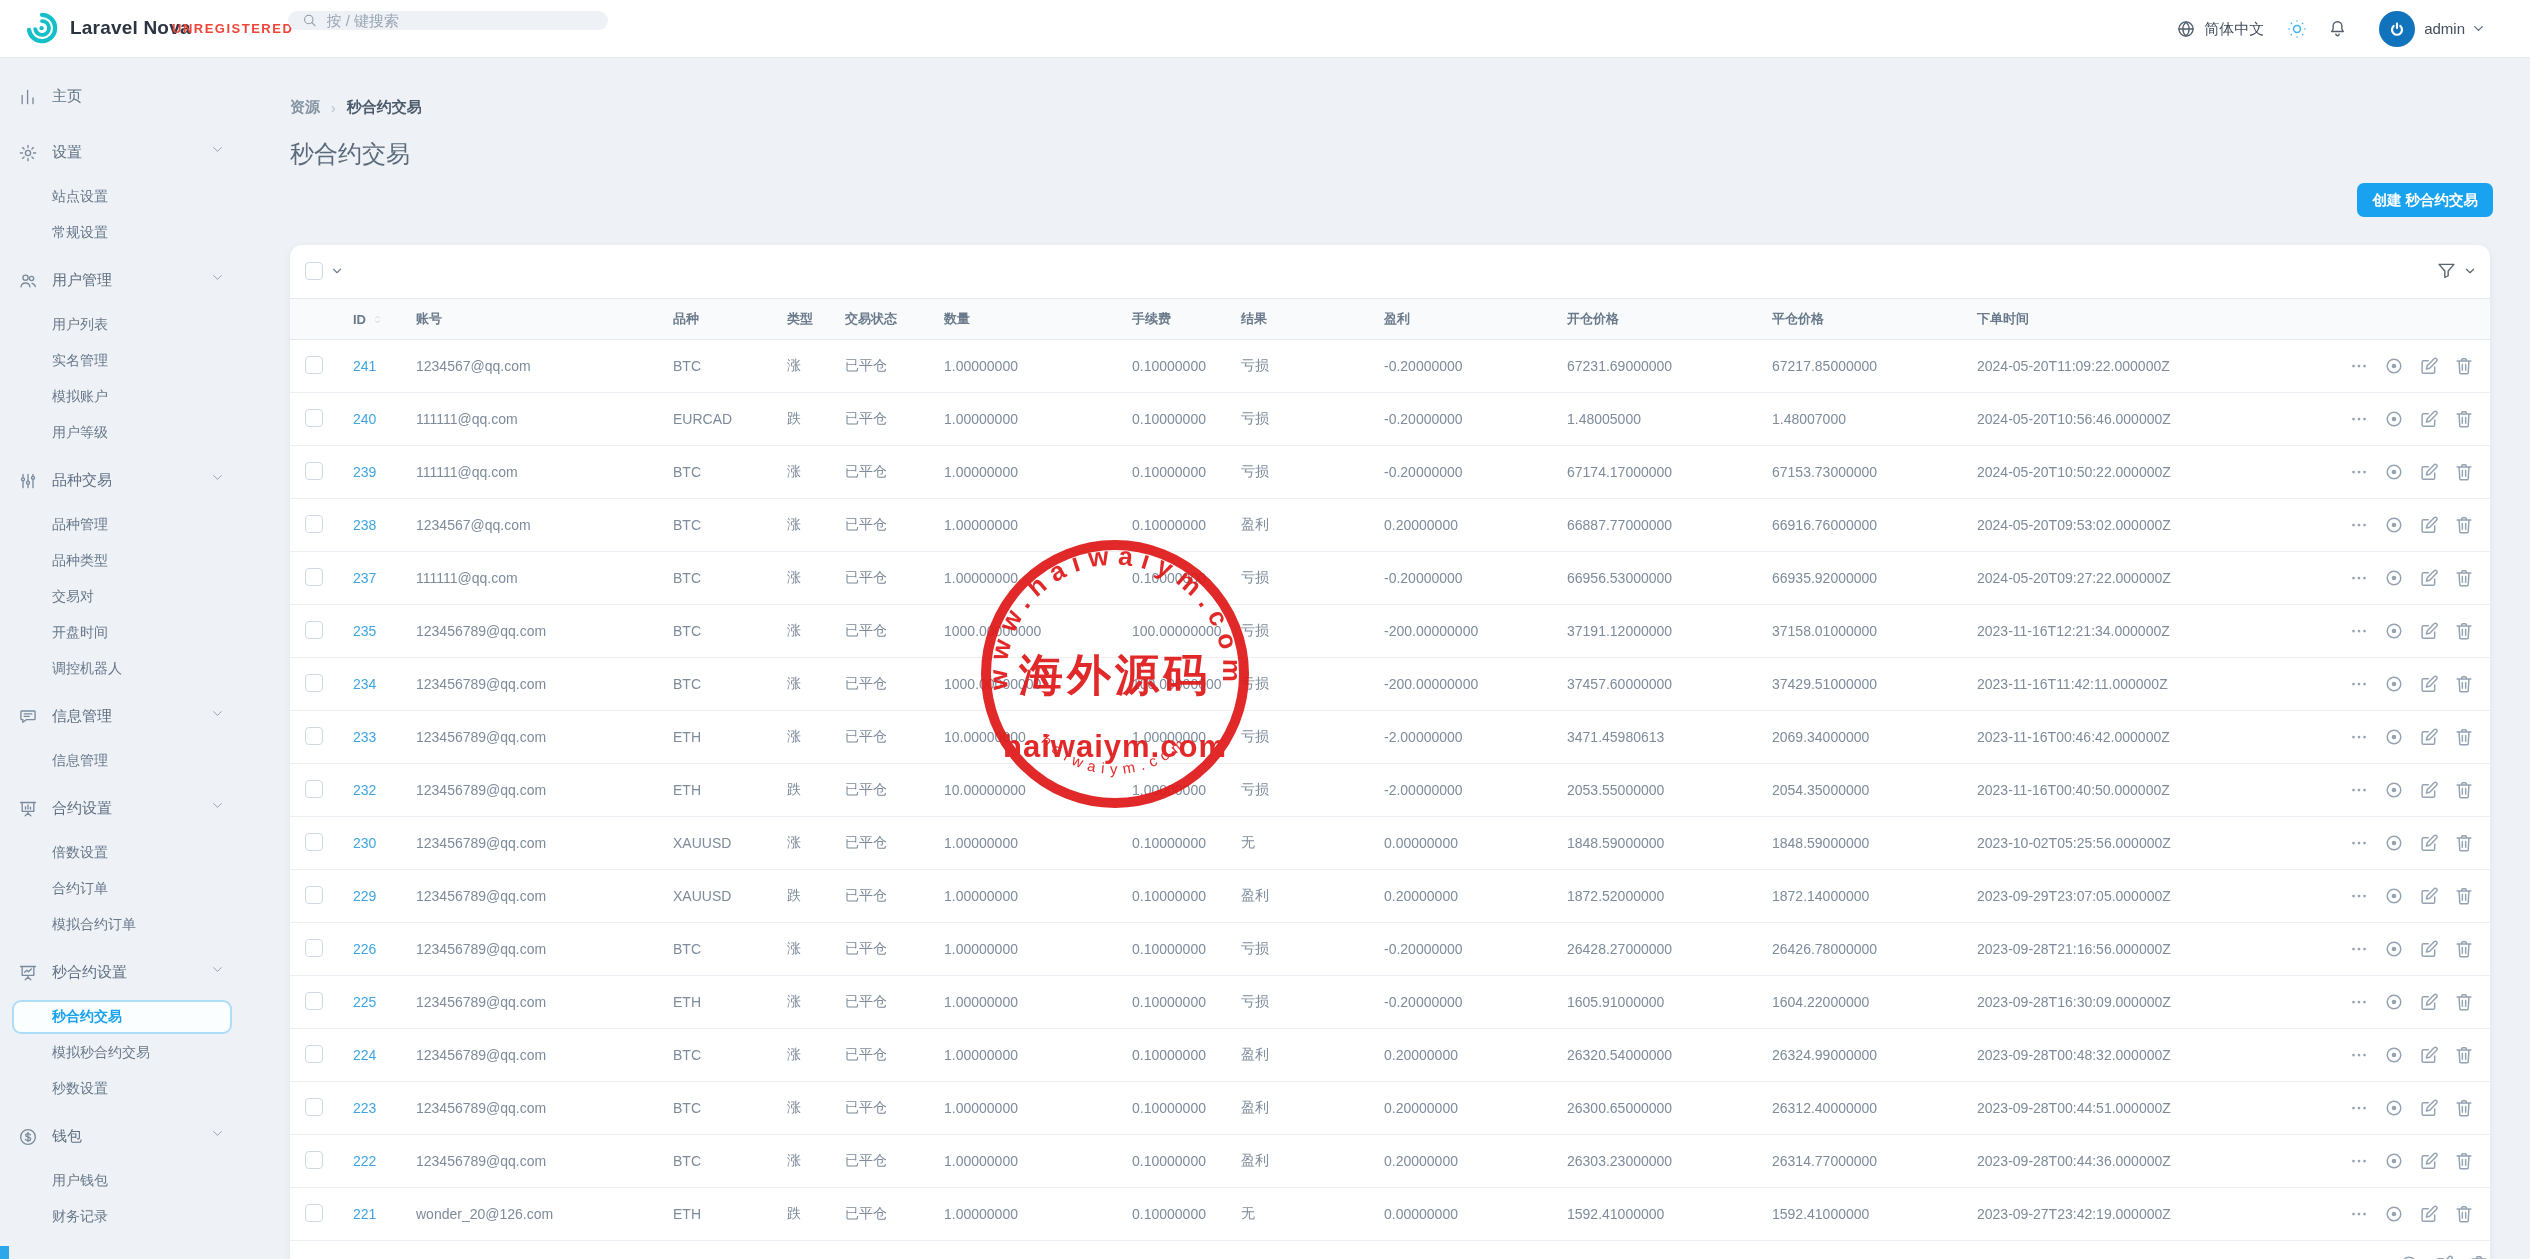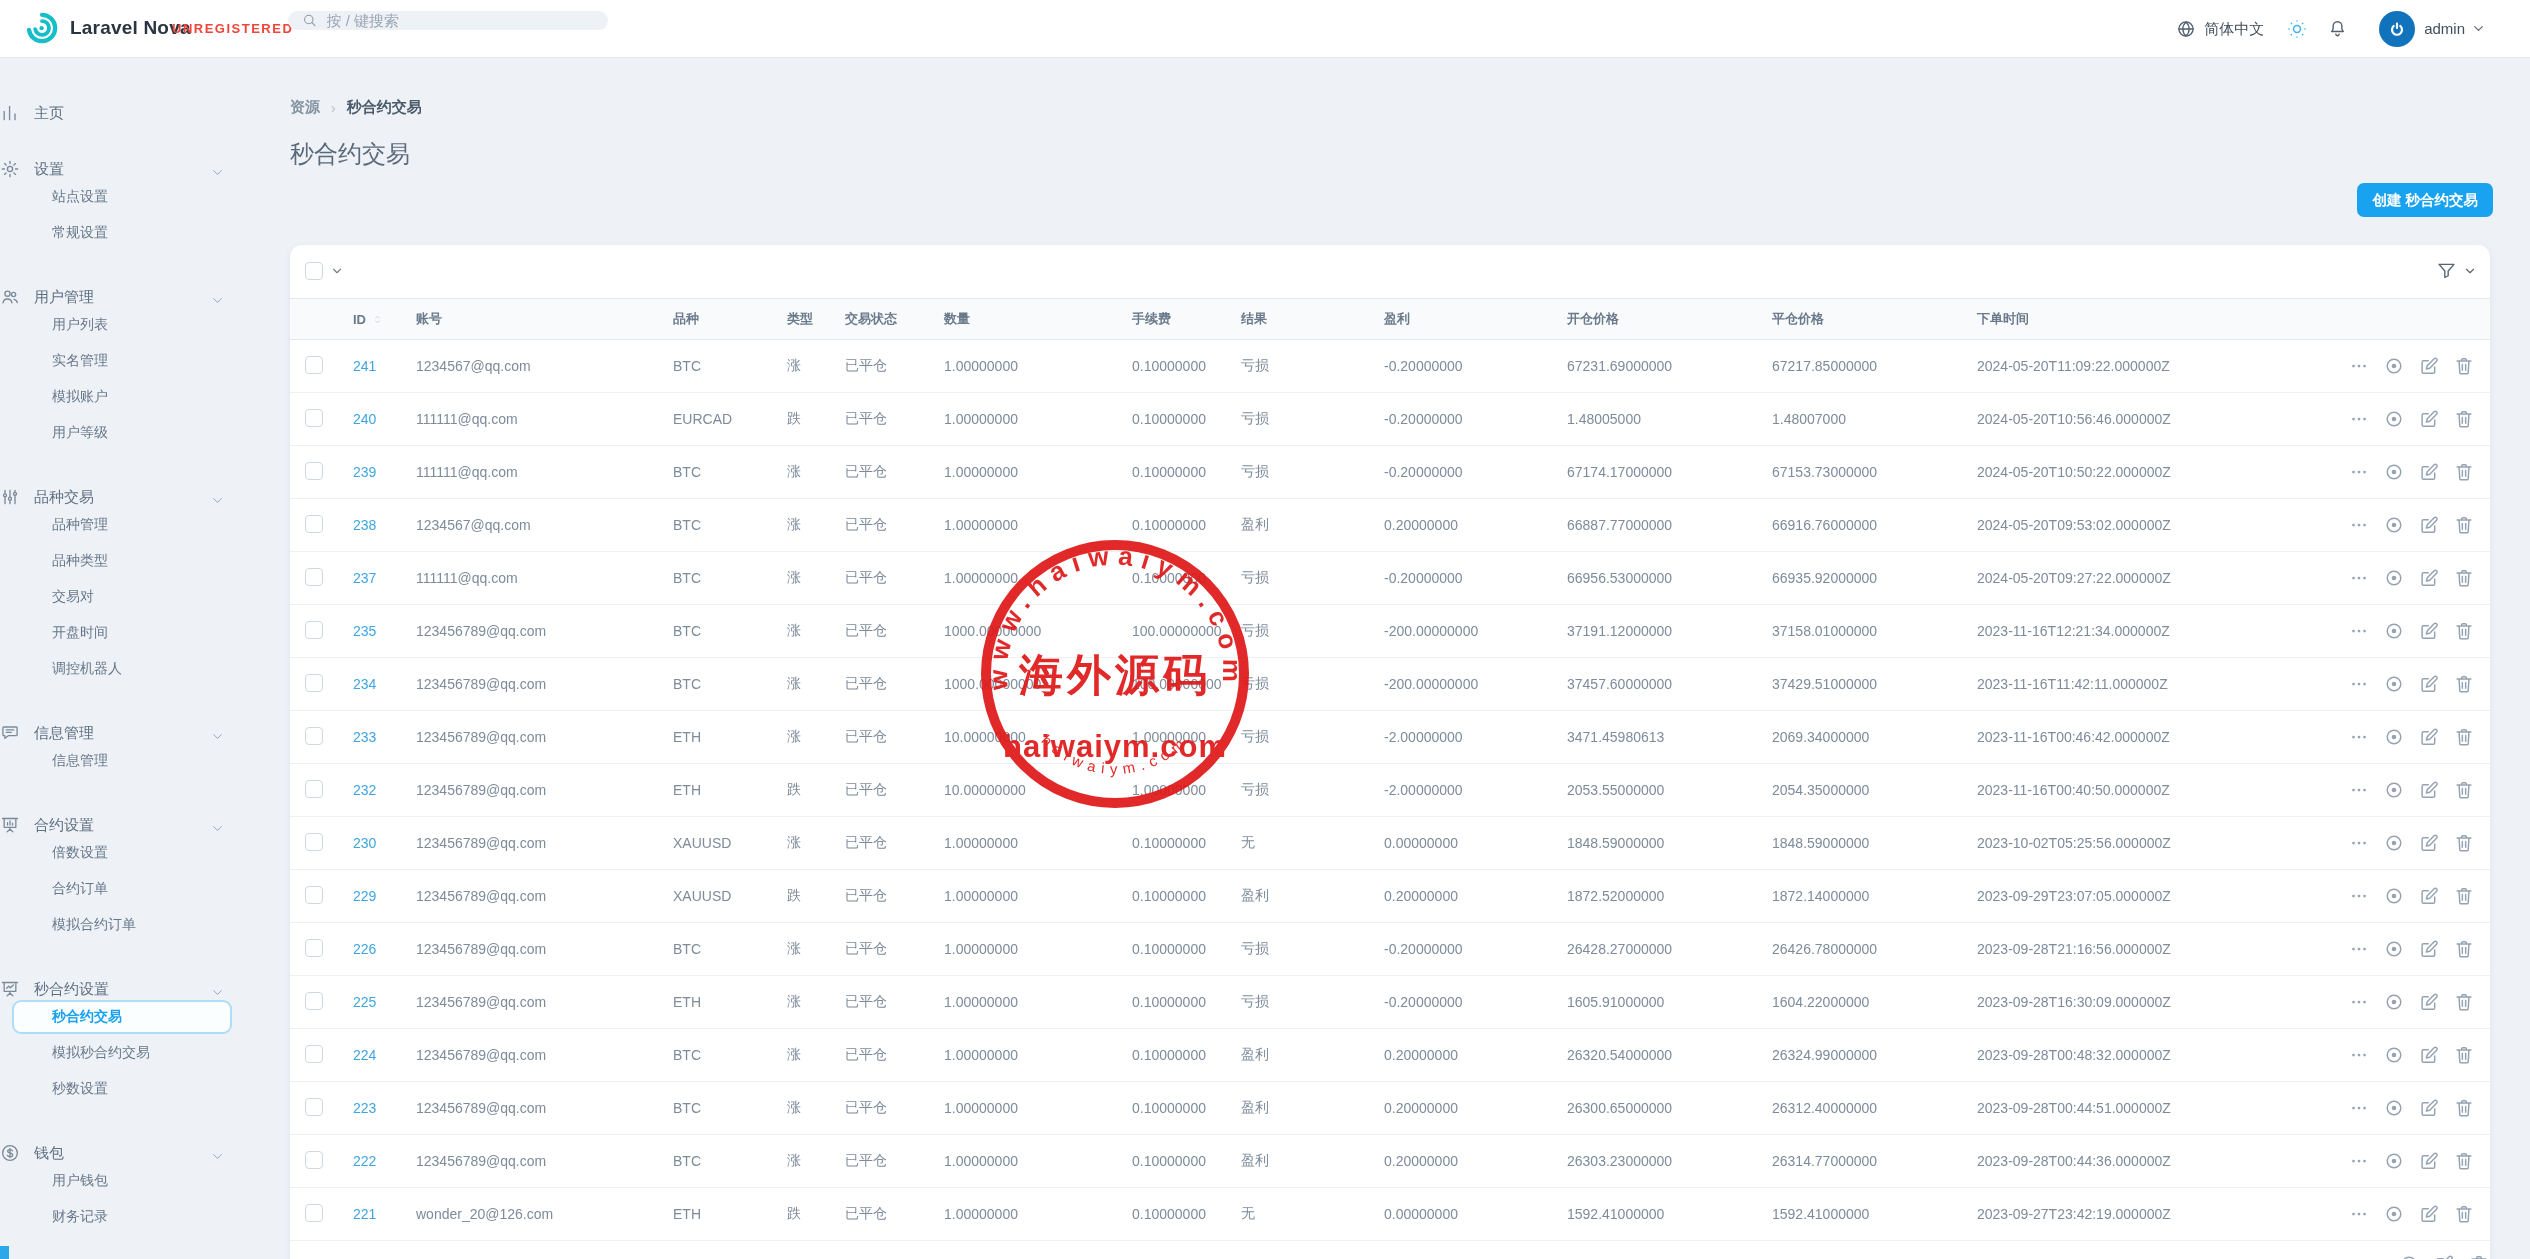--- a/index.html
+++ b/index.html
@@ -25,21 +25,21 @@
   .bell{margin-left:19px;color:#525f6e}
   .bell svg{width:21px;height:21px}
   .avatar{margin-left:31px;width:36px;height:36px;border-radius:50%;background:#1273bd;display:flex;align-items:center;justify-content:center}
   .avatar svg{width:20px;height:20px}
   .uname{margin-left:9px;font-size:15px;color:#414e5c}
   .uchev{margin:0 45px 0 7px;color:#5a6878}
   .uchev svg{width:13px;height:13px;stroke-width:2.2}
 
   
   .sidebar{position:absolute;top:57px;left:0;width:270px;bottom:0;padding-top:30px;overflow:hidden}
-  .s-item{height:36px;display:flex;align-items:flex-end;position:relative}
+  .s-item{height:36px;display:flex;align-items:flex-start;padding-left:18px;position:relative}
   .s-item.gap{margin-top:20px}
   .s-item .s-ic{width:20px;height:20px;color:#7b8a9b;margin-right:14px;flex:0 0 auto}
   .s-item .s-ic svg{width:20px;height:20px}
   .s-label{font-size:15px;color:#5f7082}
   .s-chev{position:absolute;right:46px;color:#8a98a8}
   .s-chev svg{width:13px;height:13px;stroke-width:2}
   .s-sub{height:36px;display:flex;align-items:center;padding-left:52px;position:relative}
   .s-sub-label{font-size:14px;color:#67788a;position:relative;z-index:2}
   .s-sub.active .s-sub-label{color:var(--accent);font-weight:600}
   .s-sub.active::before{content:"";position:absolute;left:12px;right:38px;top:1px;bottom:1px;border:2px solid #aeddf7;border-radius:9px;background:#fbfeff}

